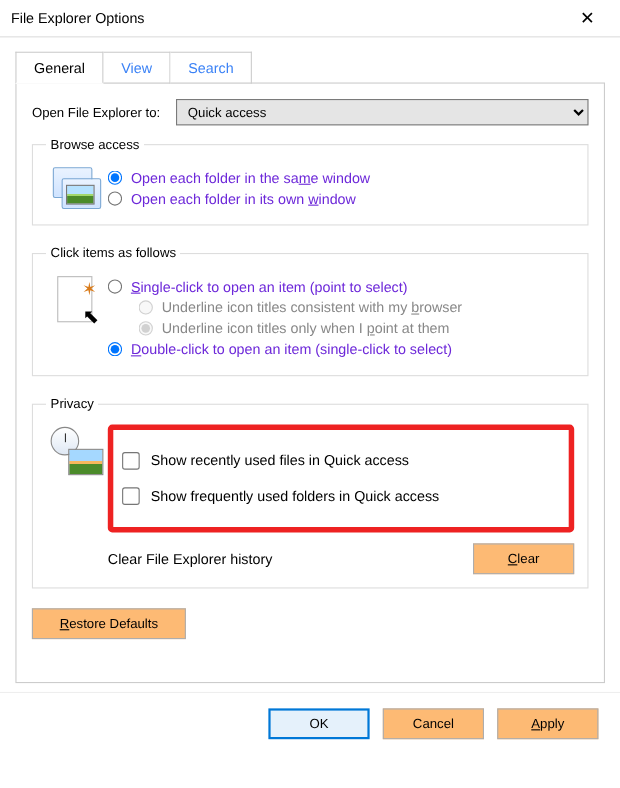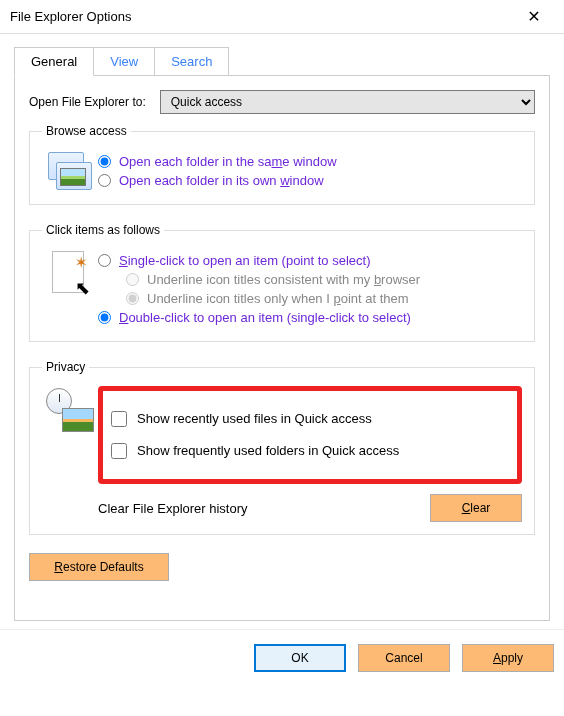--- a/index.html
+++ b/index.html
@@ -114,21 +114,21 @@
   font-size: 12px;
   cursor: pointer;
 }
 button.win u { text-decoration: underline; }
 button.win.default { border: 2px solid #0078d7; background: #e5f1fb; }
 .defaults-row { display: flex; margin: 6px 0 0 0; }
 .footer {
   display: flex;
   justify-content: flex-end;
   gap: 12px;
-  padding: 14px 10px;
+  padding: 14px 20px;
   border-top: 1px solid #eee;
 }
 
 .folder-icon {
   width: 44px; height: 40px; position: relative;
 }
 .folder-icon .pane {
   position: absolute;
   width: 36px; height: 28px;
   background: linear-gradient(#eaf3ff,#cfe3ff);

